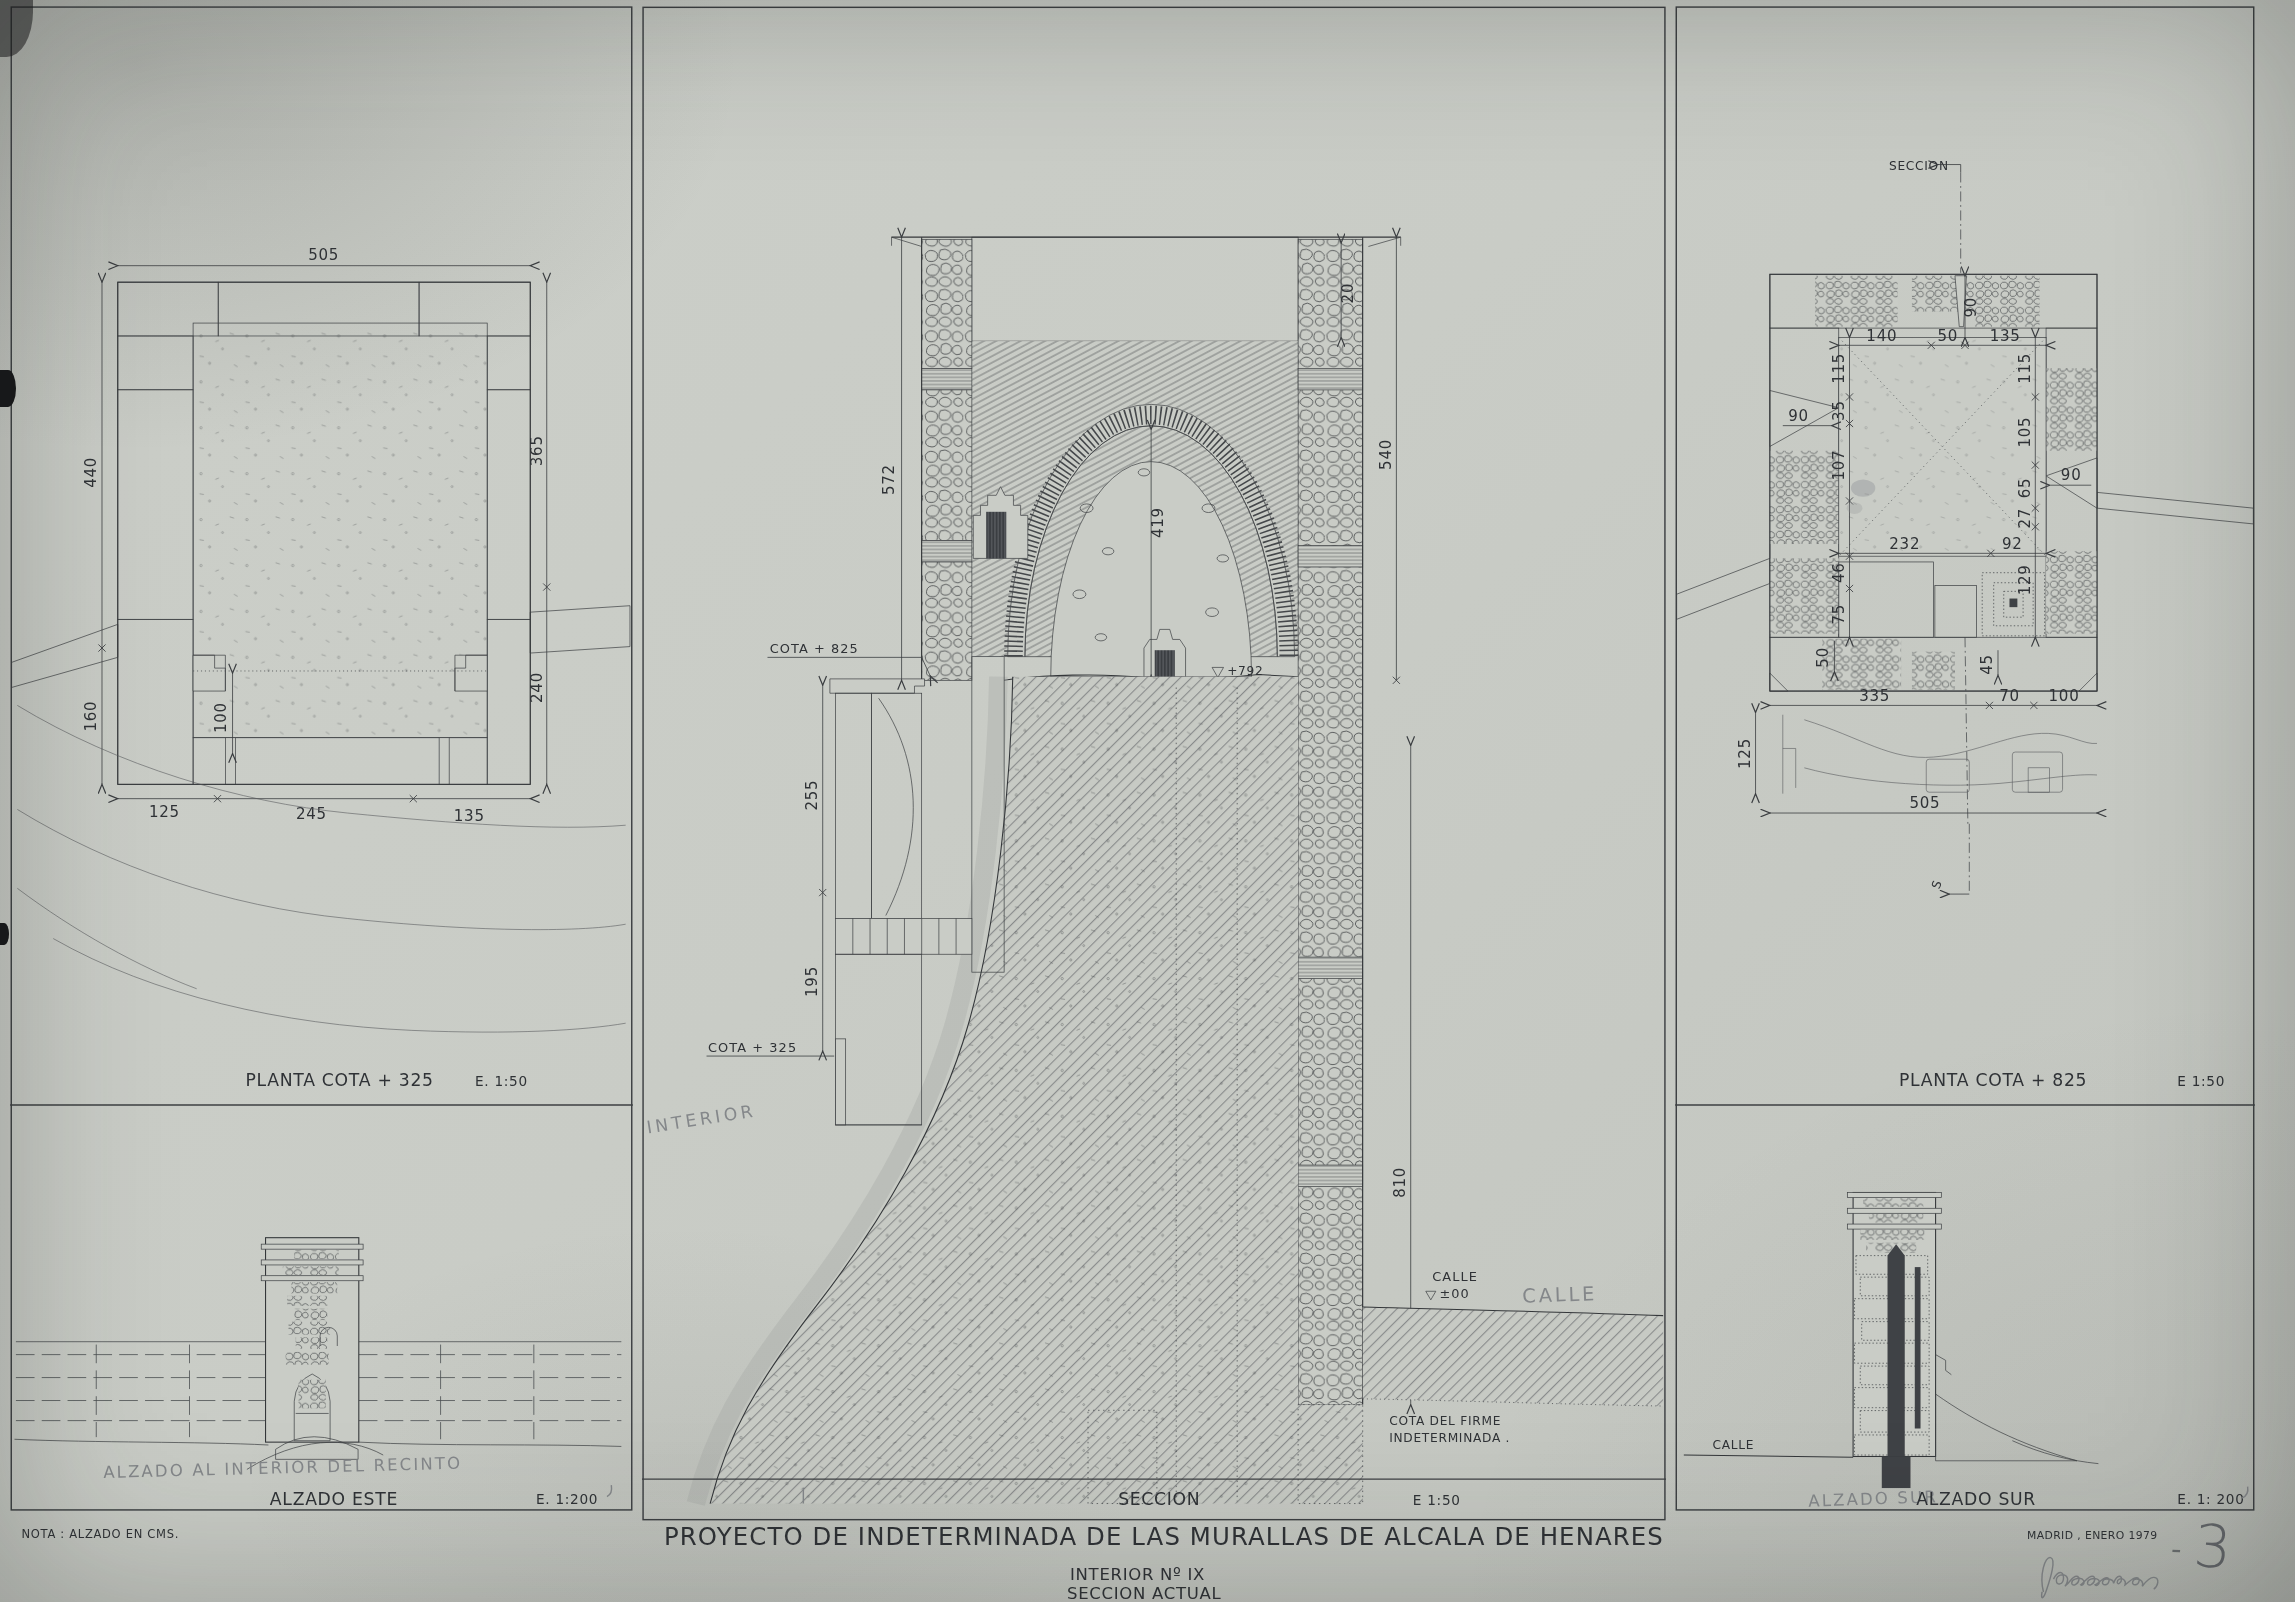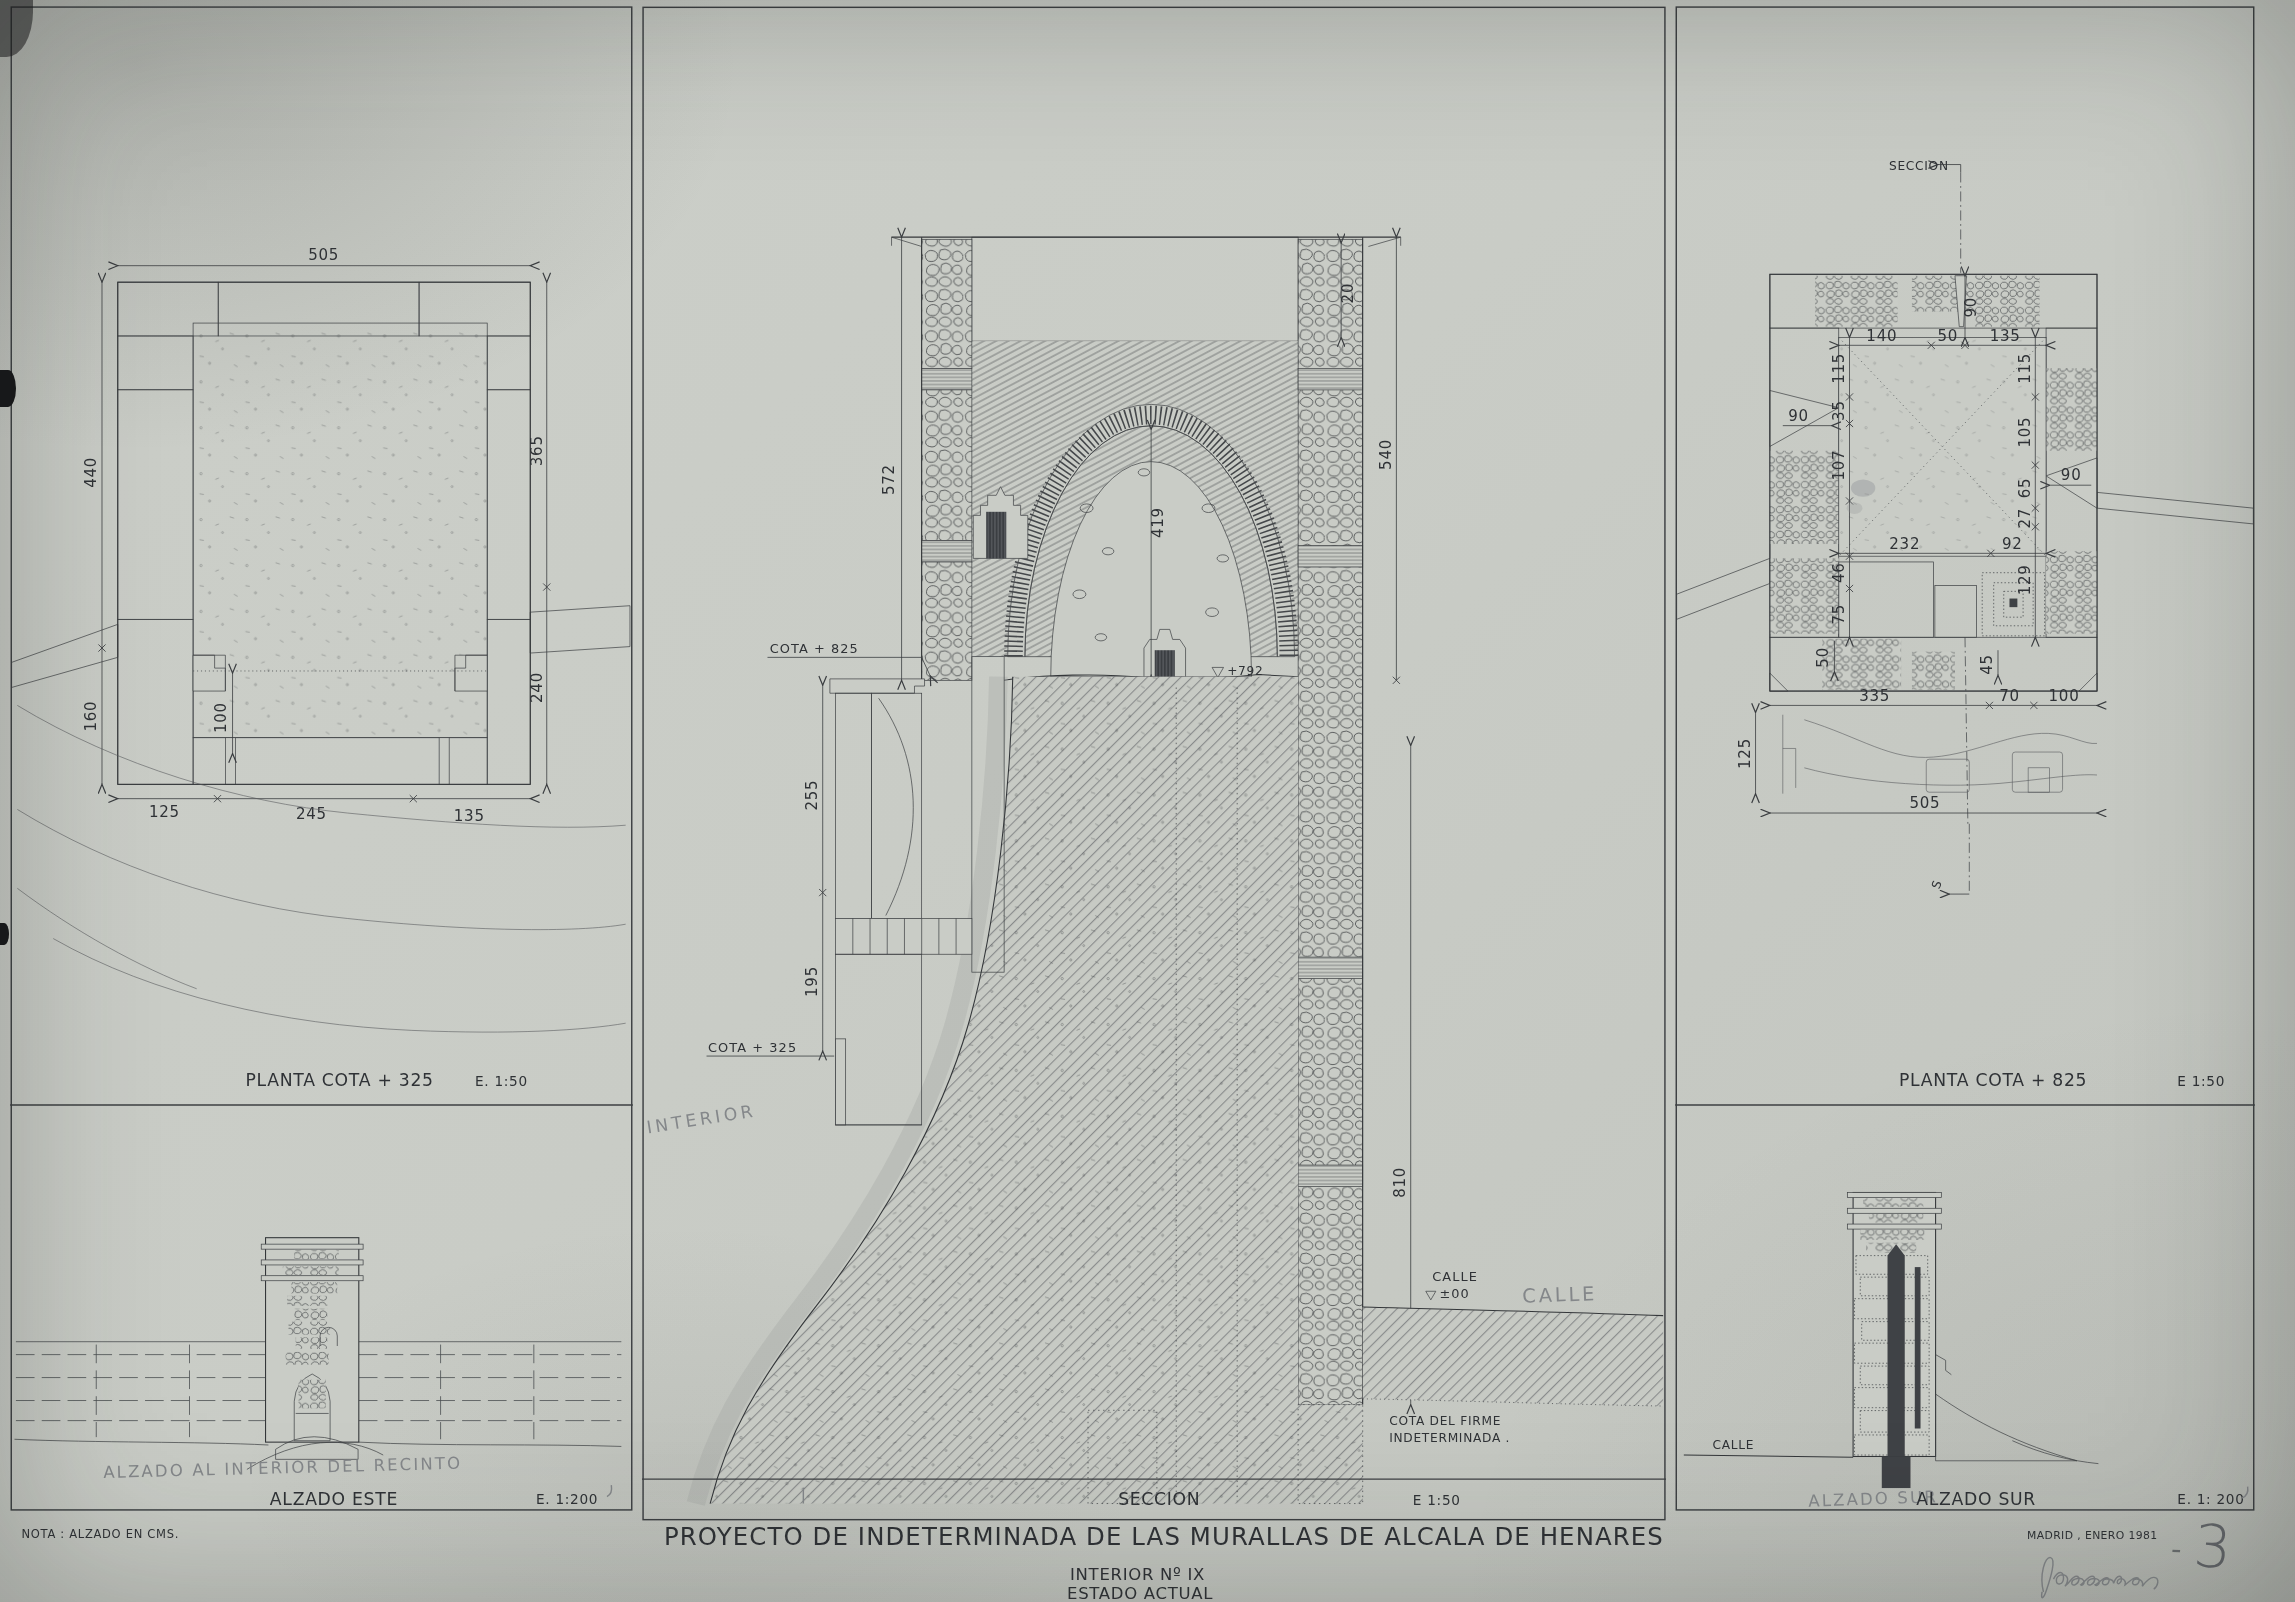--- a/index.html
+++ b/index.html
@@ -498,22 +498,22 @@
   </g>
   <text class="pencil" x="186" y="2092" font-size="23" letter-spacing="3" transform="rotate(-2 186 2092)">ALZADO SUR</text>
   <text class="ttl" x="336" y="2090">ALZADO SUR</text>
   <text class="scl" x="700" y="2088">E. 1: 200</text>
   <path class="pstroke" d="M790 2080q10-4 8-16"></path>
 </svg>
 
 <div class="bt" style="left:21.5px;top:1527px;font-size:11.5px;letter-spacing:0.7px">NOTA : ALZADO EN CMS.</div>
 <div class="bt" style="left:664px;top:1522px;font-size:24.4px;letter-spacing:1.1px">PROYECTO DE INDETERMINADA DE LAS MURALLAS DE ALCALA DE HENARES</div>
 <div class="bt" style="left:1070px;top:1565px;font-size:16.5px;letter-spacing:0.7px">INTERIOR Nº IX</div>
-<div class="bt" style="left:1067px;top:1584px;font-size:16.5px;letter-spacing:0.7px">ESTADO ACTUAL</div>
-<div class="bt" style="left:2027px;top:1529px;font-size:10.8px;letter-spacing:0.4px">MADRID , ENERO 1981</div>
+<div class="bt" style="left:1067px;top:1584px;font-size:16.5px;letter-spacing:0.7px">SECCION ACTUAL</div>
+<div class="bt" style="left:2027px;top:1529px;font-size:10.8px;letter-spacing:0.4px">MADRID , ENERO 1979</div>
 <div class="bt" style="left:2046px;top:1618px;font-size:10.8px;letter-spacing:0.4px">LA ARQUITECTA</div>
 
 <svg class="panel" style="left:2036px;top:1549px" width="151" height="53" viewBox="0 0 210 74">
   <path class="pstroke" stroke-width="2.2" d="M10 60C4 36 12 10 20 12C28 14 20 40 14 58C10 70 6 72 8 60
     M24 42C30 30 38 30 38 40C38 50 28 52 28 44C28 36 38 34 42 38C46 42 42 50 40 52C48 46 50 38 56 38C62 38 60 48 54 50
     C48 52 48 44 54 42C60 40 64 40 66 44C68 48 64 52 62 50C68 46 72 38 78 38C84 38 82 48 76 50C70 52 70 44 76 42
     C82 40 88 42 88 46C88 50 84 52 82 50C88 48 92 40 98 40C104 40 102 50 96 50C90 50 92 42 98 42C104 42 108 44 108 48
     C110 42 112 38 116 38C120 38 120 46 116 48C112 50 112 44 116 42C120 40 126 44 124 50C130 46 134 40 140 40
     C146 40 144 50 138 50C132 50 134 42 140 42C146 42 150 46 148 52C154 44 160 38 166 40C172 42 170 52 164 56"></path>
 </svg>

